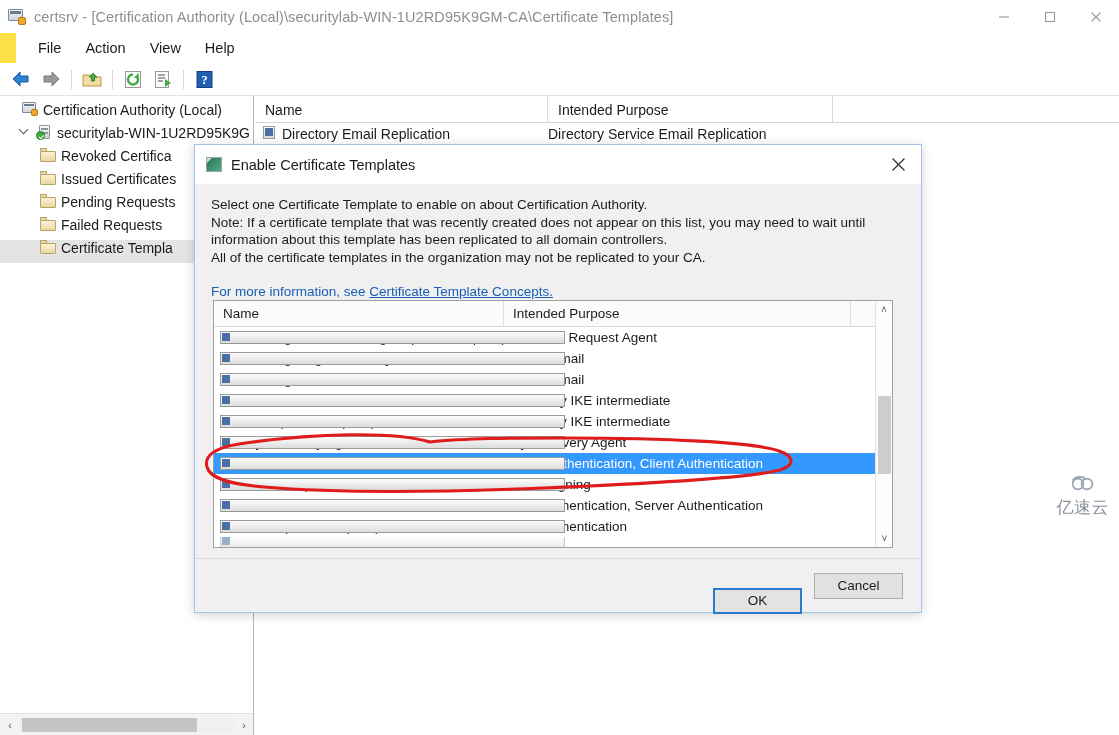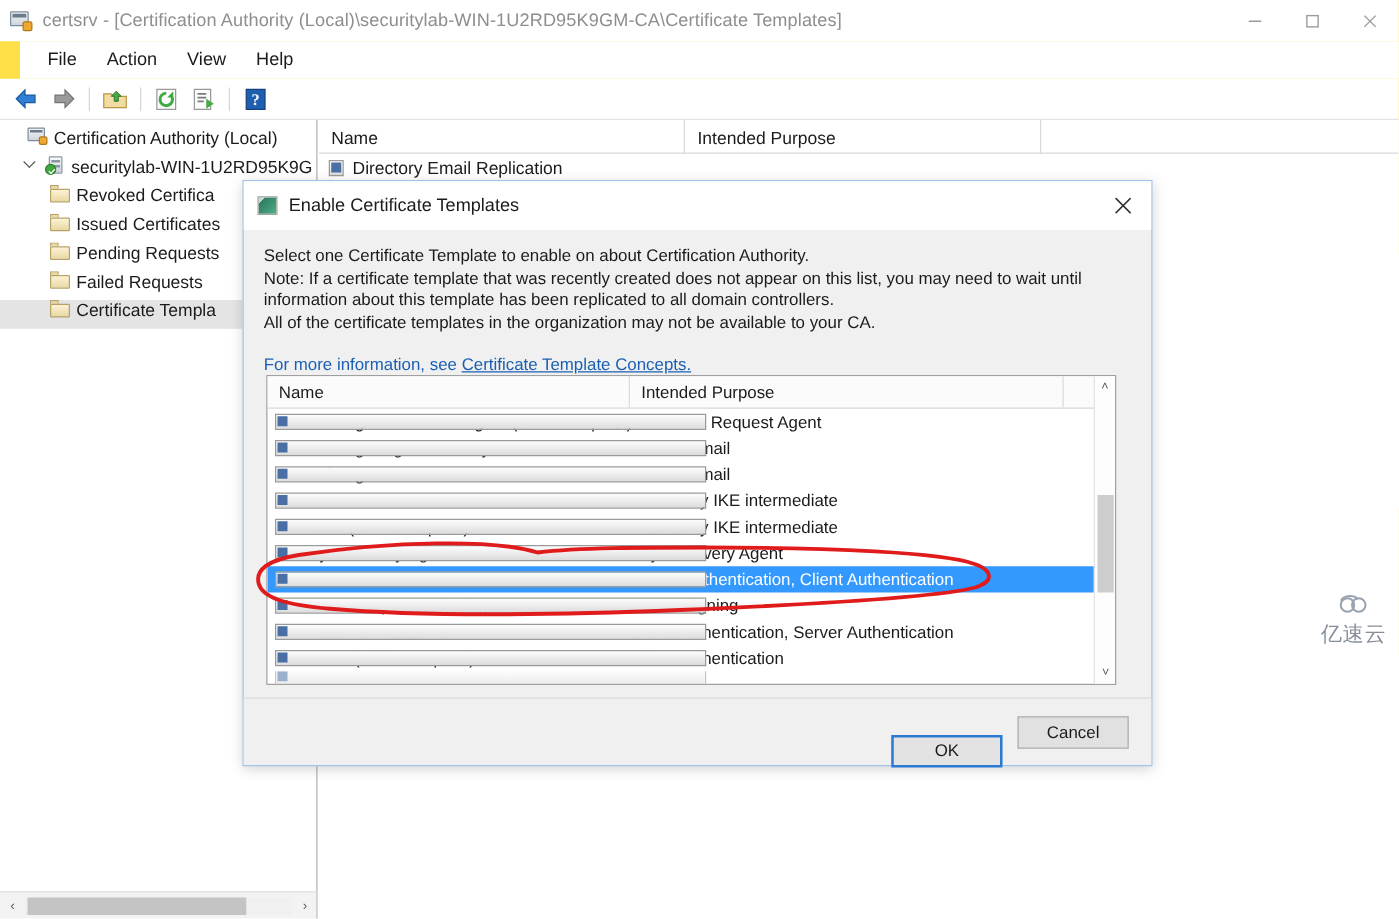--- a/index.html
+++ b/index.html
@@ -161,21 +161,21 @@
     padding-left: 10px;
     border-right: 1px solid #d9d9d9;
     height: 27px;
   }
   .lv-col.c1 { width: 293px; }
   .lv-col.c2 { width: 285px; }
   .lv-row {
     display: flex; height: 22px; font-size: 14px; color: #1b1b1b;
     align-items: center;
   }
-  .lv-row .cell1 { width: 293px; padding-left: 8px; display:flex; align-items:flex-end; gap:5px;}
+  .lv-row .cell1 { width: 293px; padding-left: 8px; display:flex; align-items:flex-start; gap:5px;}
   .lv-row .cell2 { width: 400px; }
   .ico-cert { width:14px;height:14px;position:relative;flex:none;}
   .ico-cert .p{position:absolute;left:0;top:0;width:12px;height:13px;
      background:linear-gradient(#fdfdfd,#dcdcdc);border:1px solid #9a9a9a;}
   .ico-cert .q{position:absolute;left:2px;top:2px;width:8px;height:8px;
      background:#4a6fa5;}
 
   
   .hsb {
     position:absolute; left:0; bottom:0; width:254px; height:22px;
@@ -473,20 +473,21 @@
       </div>
       <div>
         <div class="lv-row">
           <div class="cell1">
             <span class="ico-cert">
                 <span class="p"></span>
                 <span class="q"></span>
               </span>
             <span>Directory Email Replication</span>
           </div>
+          <div class="cell2">Directory Service Email Replication</div>
         </div>
       </div>
     </div>
   </div>
 
   <div class="dialog">
 
     <div class="dlg-title">
       <div class="dlg-ico"></div>
       <div class="dlg-title-text">Enable Certificate Templates</div>
@@ -495,21 +496,21 @@
             <line x1="1.5" y1="1.5" x2="13.5" y2="13.5" stroke="#303030" stroke-width="1.2"></line>
             <line x1="13.5" y1="1.5" x2="1.5" y2="13.5" stroke="#303030" stroke-width="1.2"></line>
           </svg>
       </div>
     </div>
 
     <div class="dlg-body">
       <p class="dlg-p">Select one Certificate Template to enable on about Certification Authority.</p>
       <p class="dlg-p">Note: If a certificate template that was recently created does not appear on this list, you may need to wait until</p>
       <p class="dlg-p">information about this template has been replicated to all domain controllers.</p>
-      <p class="dlg-p">All of the certificate templates in the organization may not be available to your CA.</p>
+      <p class="dlg-p">All of the certificate templates in the organization may not be replicated to your CA.</p>
       <div class="dlg-link-line">
         <span>For more information, see </span><a href="#">Certificate Template Concepts.</a>
       </div>
     </div>
 
     <div class="list-box">
       <div class="lb-head">
         <div class="lb-col k1">Name</div>
         <div class="lb-col k2">Intended Purpose</div>
       </div>

